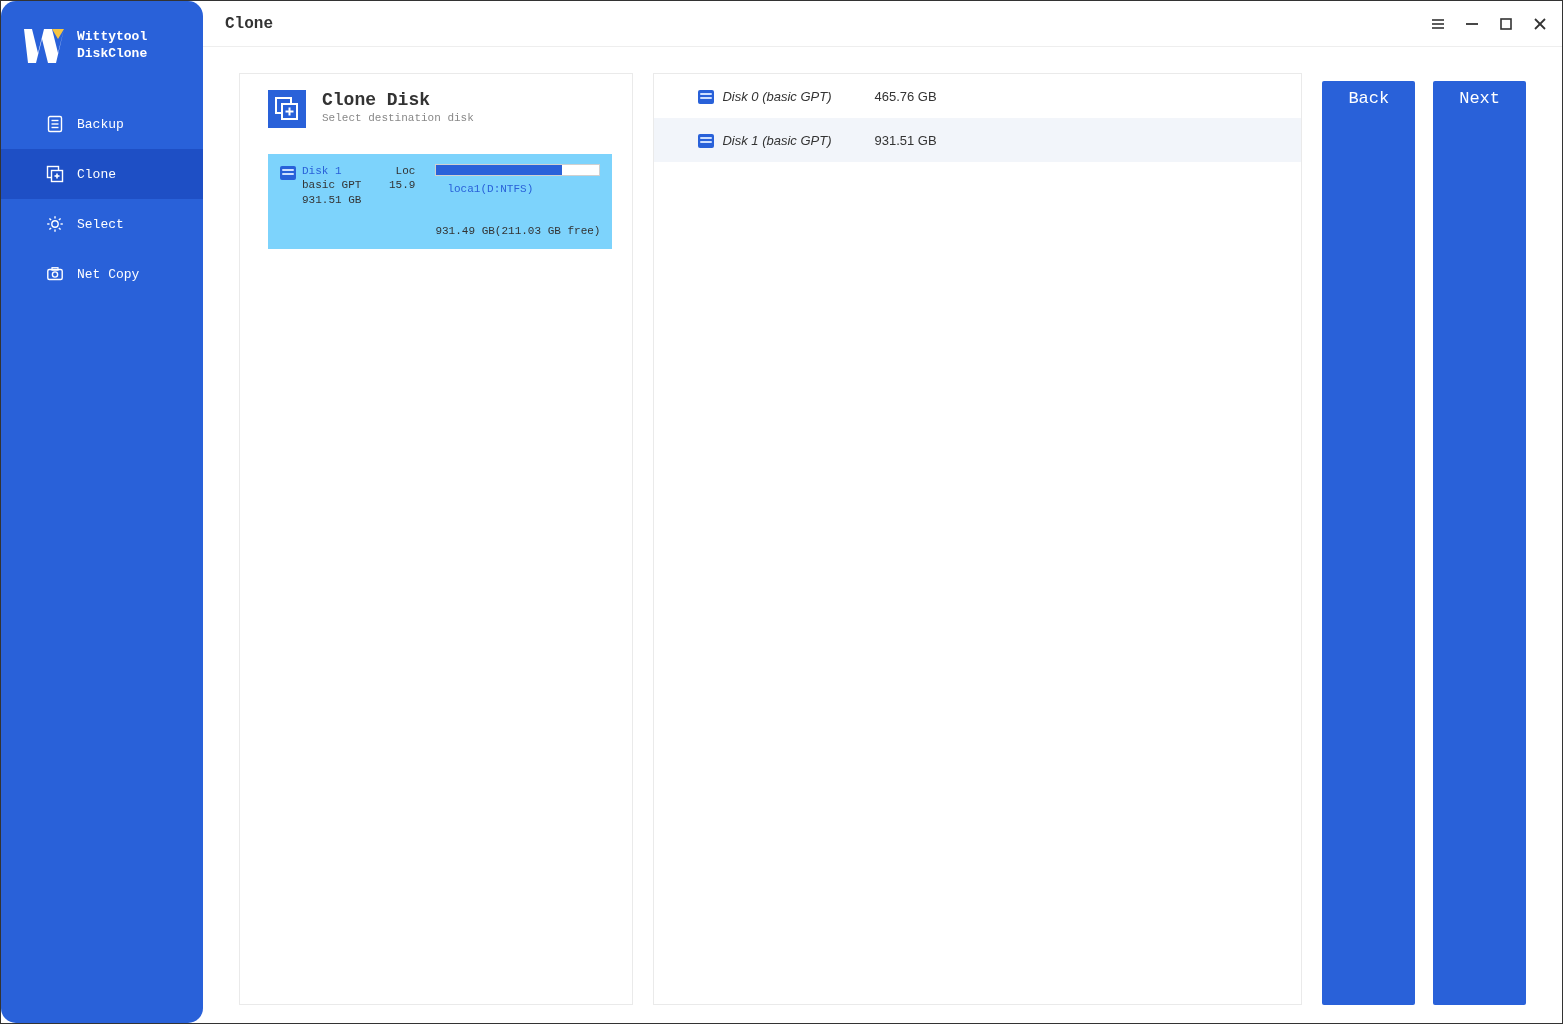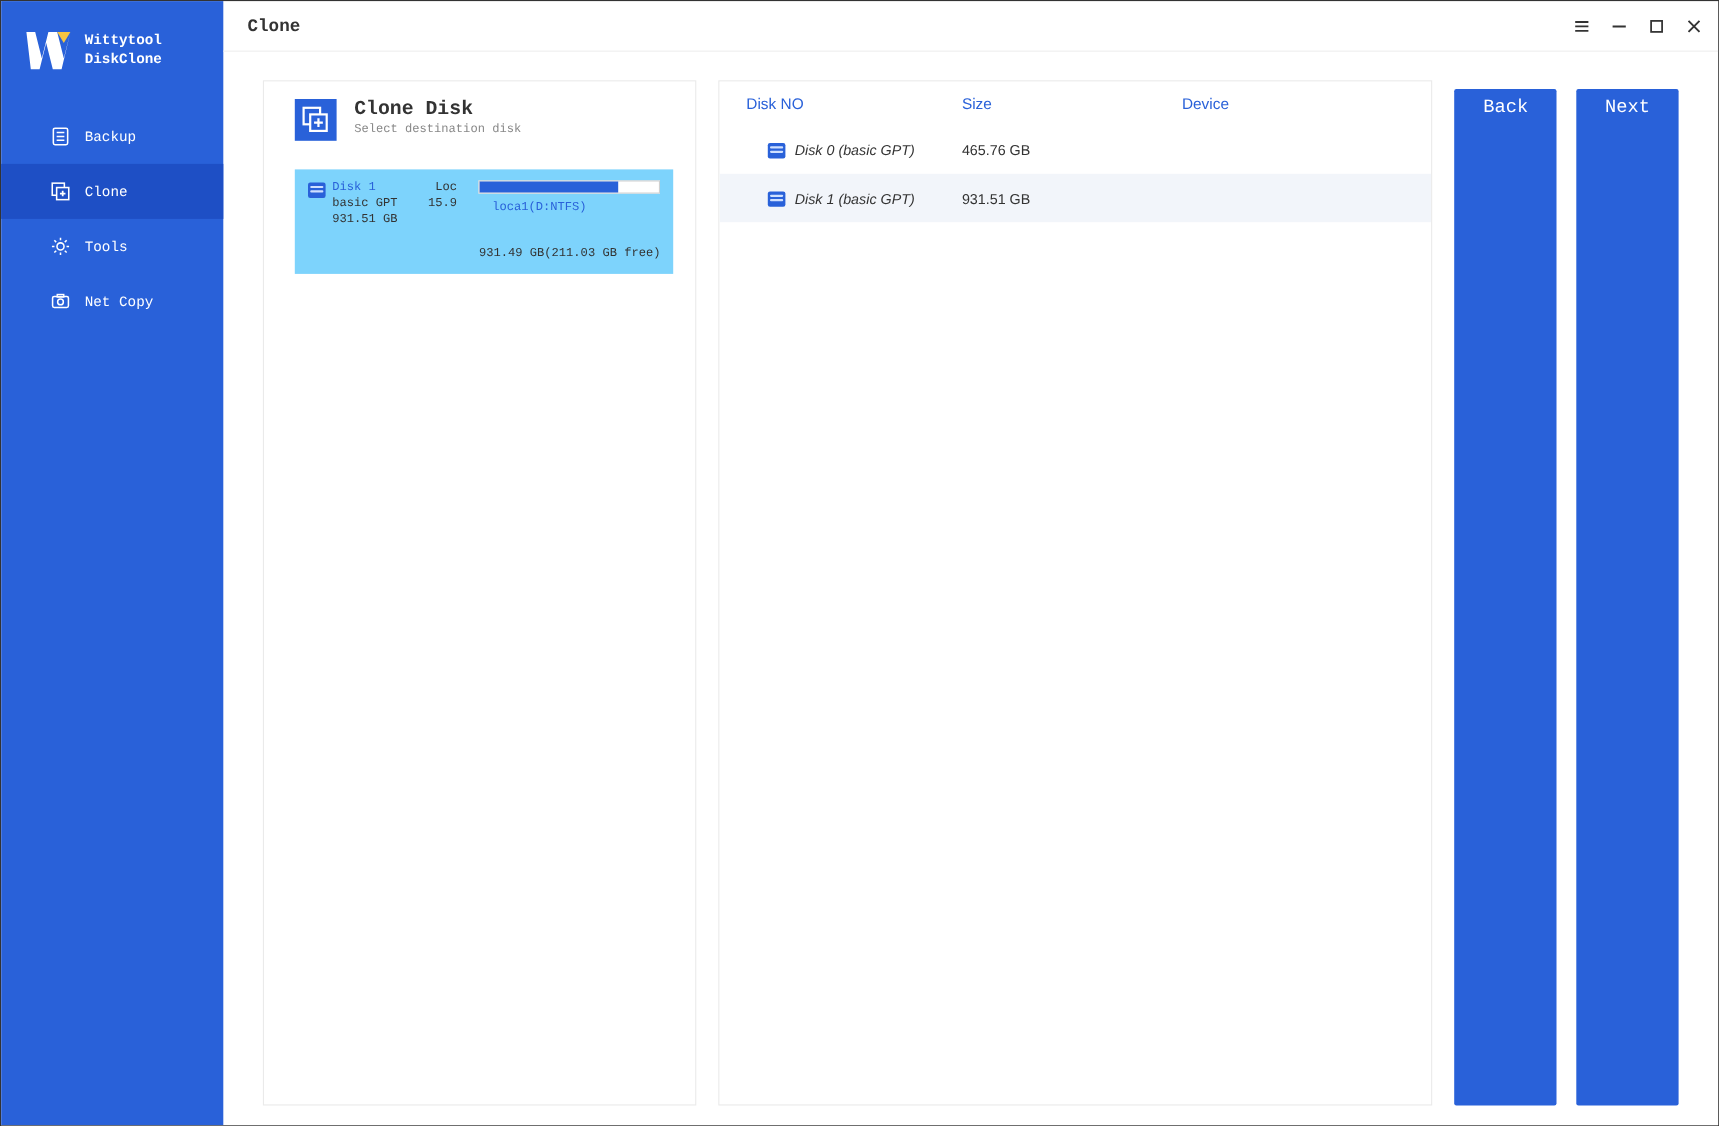--- a/index.html
+++ b/index.html
@@ -18,20 +18,21 @@
       height: 100%;
     }
     
     .sidebar {
       width: 202px;
       background: #2961d9;
       color: #fff;
       display: flex;
       flex-direction: column;
       flex-shrink: 0;
+      border-radius: 15px;
     }
     .brand {
       display: flex;
       align-items: center;
       padding: 22px 16px 30px 20px;
       gap: 10px;
     }
     .brand-logo {
       width: 46px;
       height: 46px;
@@ -328,21 +329,21 @@
                 <line x1="9" y1="14.5" x2="9" y2="16.8"></line>
                 <line x1="1.2" y1="9" x2="3.5" y2="9"></line>
                 <line x1="14.5" y1="9" x2="16.8" y2="9"></line>
                 <line x1="3.4" y1="3.4" x2="5.1" y2="5.1"></line>
                 <line x1="12.9" y1="12.9" x2="14.6" y2="14.6"></line>
                 <line x1="3.4" y1="14.6" x2="5.1" y2="12.9"></line>
                 <line x1="12.9" y1="5.1" x2="14.6" y2="3.4"></line>
               </g>
             </svg>
         </span>
-        <span>Tools</span>
+        <span>Select</span>
       </li>
       <li class="nav-item">
         <span class="nav-icon">
           <svg width="18" height="18" viewBox="0 0 18 18">
               <rect x="1.8" y="4.5" width="14.4" height="10" rx="1.5" fill="none" stroke="#fff" stroke-width="1.4"></rect>
               <circle cx="9" cy="9.5" r="2.6" fill="none" stroke="#fff" stroke-width="1.4"></circle>
               <rect x="6" y="2.7" width="6" height="2.4" fill="none" stroke="#fff" stroke-width="1.2"></rect>
             </svg>
         </span>
         <span>Net Copy</span>
@@ -415,25 +416,20 @@
             <div class="progress-bar">
               <div class="progress-fill" id="usage-fill" style="width: 77%;"></div>
             </div>
             <div class="part-label">loca1(D:NTFS)</div>
             <div class="part-sub">931.49 GB(211.03 GB  free)</div>
           </div>
         </div>
       </div>
 
       <div class="disk-list-panel">
-        <div class="disk-columns">
-          <div class="col-no">Disk NO</div>
-          <div class="col-size">Size</div>
-          <div class="col-device">Device</div>
-        </div>
         <div class="disk-rows" id="disk-rows">
             <div class="disk-row">
               <div class="rname">
                 <span class="disk-icon"></span>
                 <span>Disk 0 (basic GPT)</span>
               </div>
               <div class="rsize">465.76 GB</div>
               <div class="rdev"></div>
             </div>
             <div class="disk-row">

